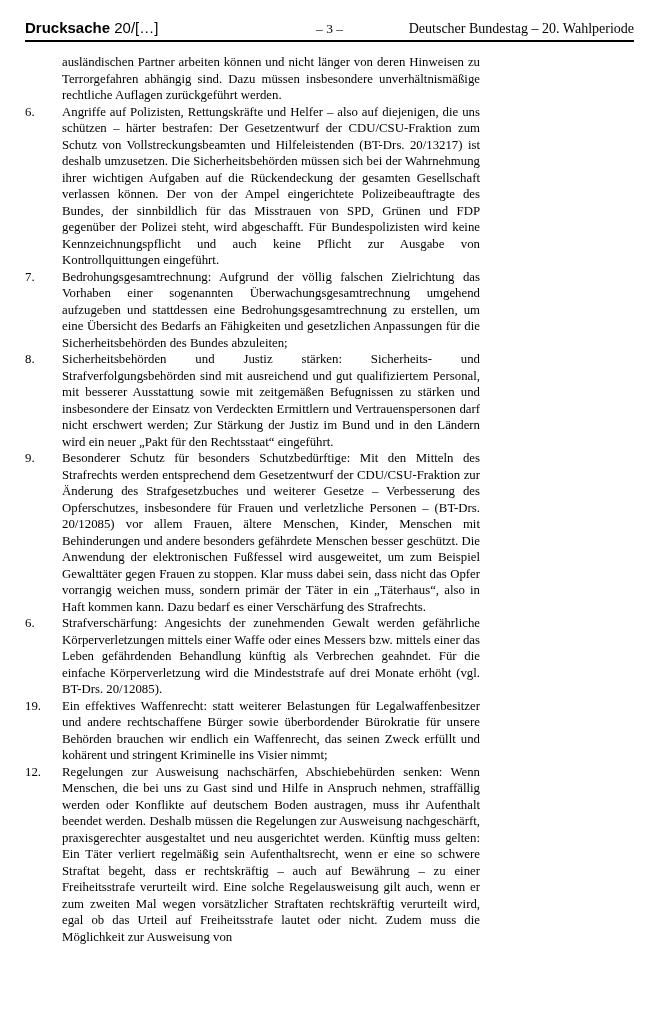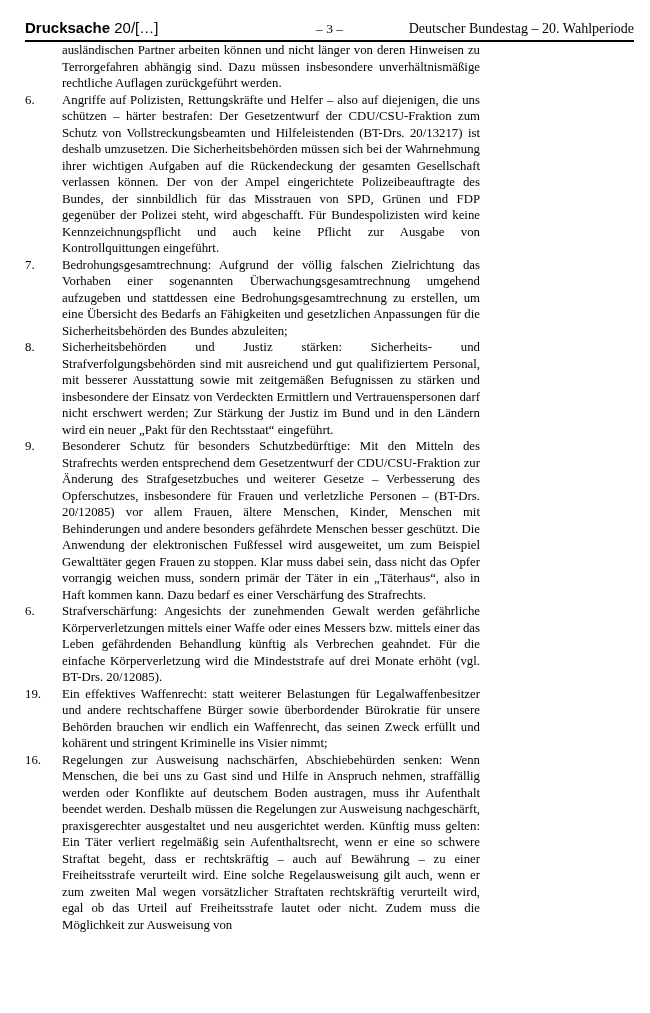--- a/index.html
+++ b/index.html
@@ -35,21 +35,21 @@
     font-size: 13.5px;
   }
   .h-right {
     flex: 1 1 0;
     text-align: right;
     font-size: 14px;
     white-space: nowrap;
   }
   .content {
     position: absolute;
-    top: 42px;
+    top: 54px;
     left: 25px;
     width: 455px;
     font-size: 12.8px;
     line-height: 16.5px;
     text-align: justify;
   }
   .intro {
     margin: 0 0 0 37px;
   }
   .list-item {
@@ -99,18 +99,18 @@
     </div>
     <div class="list-item">
       <div class="item-number">6.</div>
       <div class="item-text">Strafverschärfung: Angesichts der zunehmenden Gewalt werden gefährliche Körperverletzungen mittels einer Waffe oder eines Messers bzw. mittels einer das Leben gefährdenden Behandlung künftig als Verbrechen geahndet. Für die einfache Körperverletzung wird die Mindeststrafe auf drei Monate erhöht (vgl. BT-Drs. 20/12085).</div>
     </div>
     <div class="list-item">
       <div class="item-number">19.</div>
       <div class="item-text">Ein effektives Waffenrecht: statt weiterer Belastungen für Legalwaffenbesitzer und andere rechtschaffene Bürger sowie überbordender Bürokratie für unsere Behörden brauchen wir endlich ein Waffenrecht, das seinen Zweck erfüllt und kohärent und stringent Kriminelle ins Visier nimmt;</div>
     </div>
     <div class="list-item">
-      <div class="item-number">16.</div>
+      <div class="item-number">12.</div>
       <div class="item-text">Regelungen zur Ausweisung nachschärfen, Abschiebehürden senken: Wenn Menschen, die bei uns zu Gast sind und Hilfe in Anspruch nehmen, straffällig werden oder Konflikte auf deutschem Boden austragen, muss ihr Aufenthalt beendet werden. Deshalb müssen die Regelungen zur Ausweisung nachgeschärft, praxisgerechter ausgestaltet und neu ausgerichtet werden. Künftig muss gelten: Ein Täter verliert regelmäßig sein Aufenthaltsrecht, wenn er eine so schwere Straftat begeht, dass er rechtskräftig – auch auf Bewährung – zu einer Freiheitsstrafe verurteilt wird. Eine solche Regelausweisung gilt auch, wenn er zum zweiten Mal wegen vorsätzlicher Straftaten rechtskräftig verurteilt wird, egal ob das Urteil auf Freiheitsstrafe lautet oder nicht. Zudem muss die Möglichkeit zur Ausweisung von</div>
     </div>
   </main>
 
 </div>
 
 </body></html>

